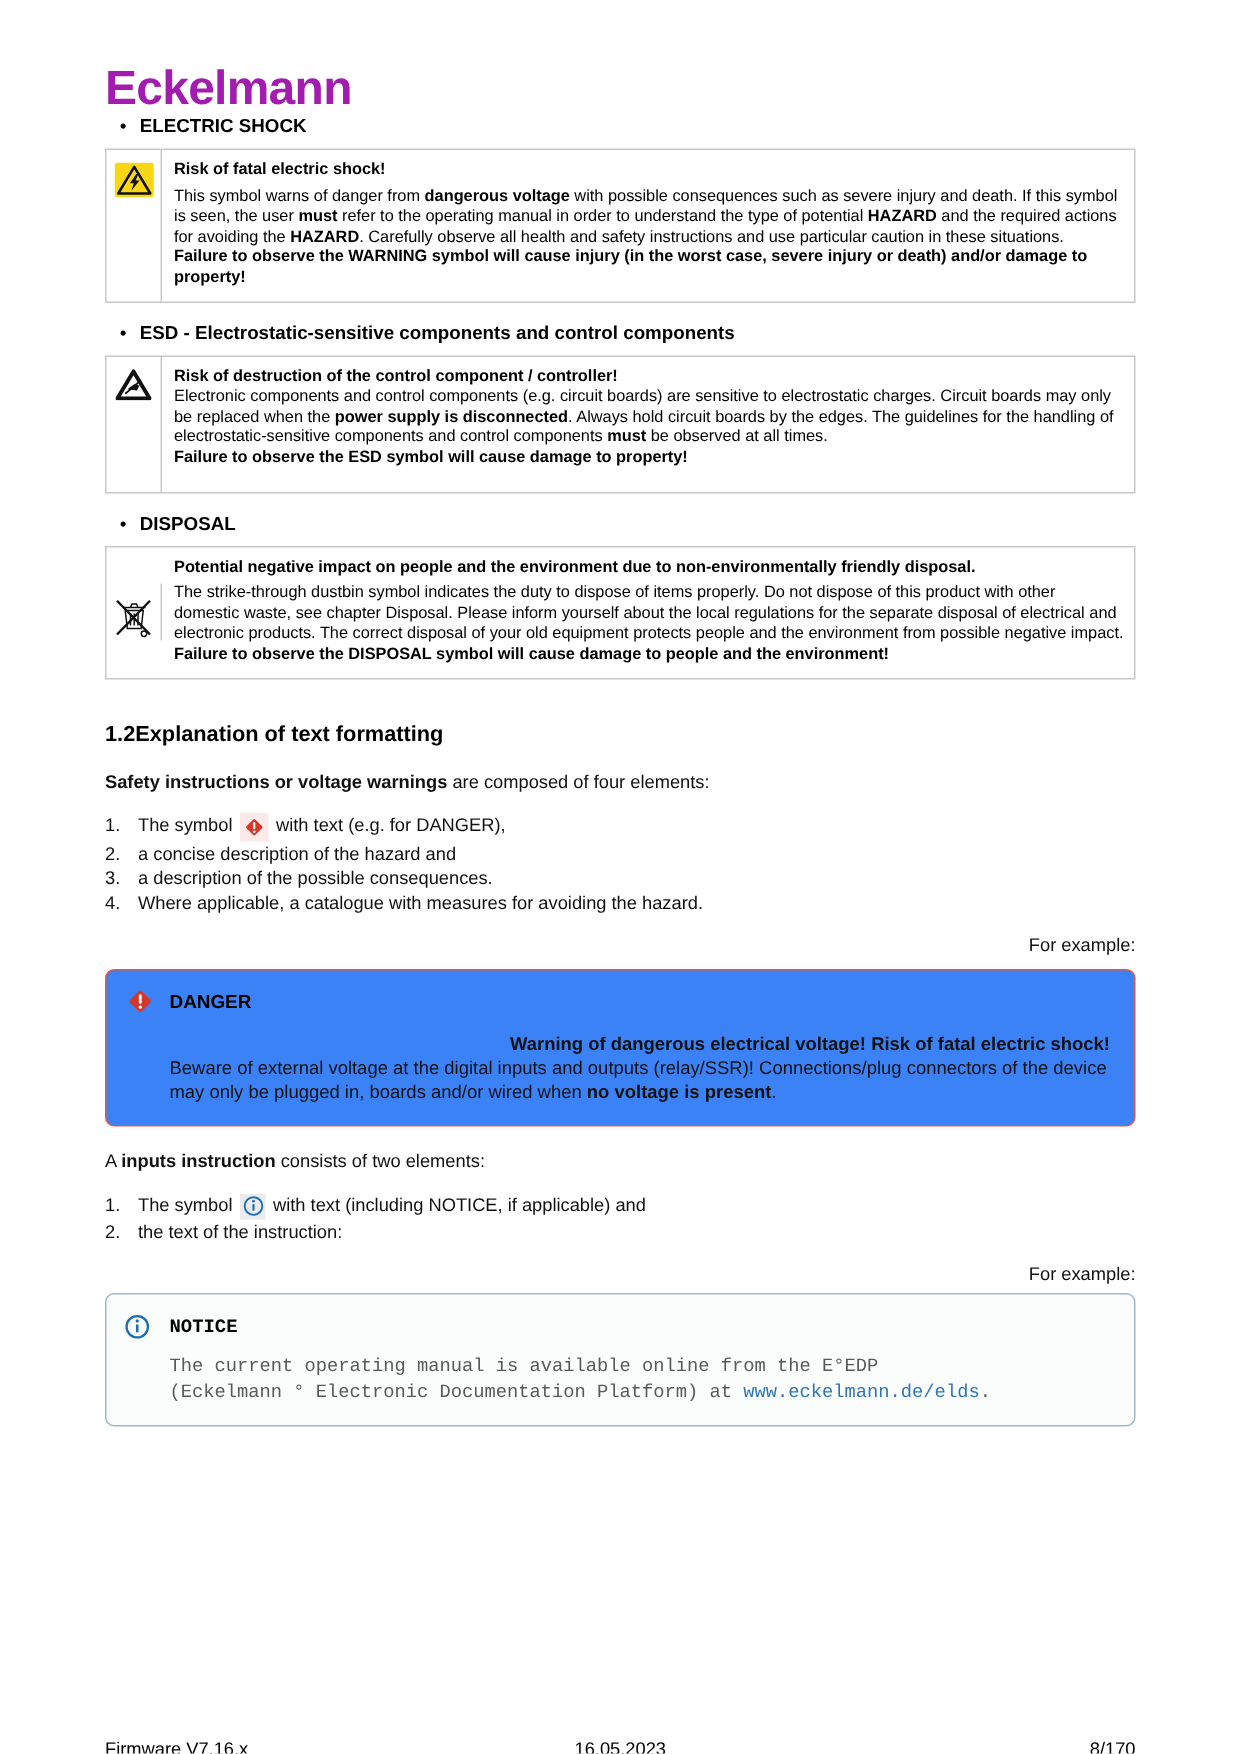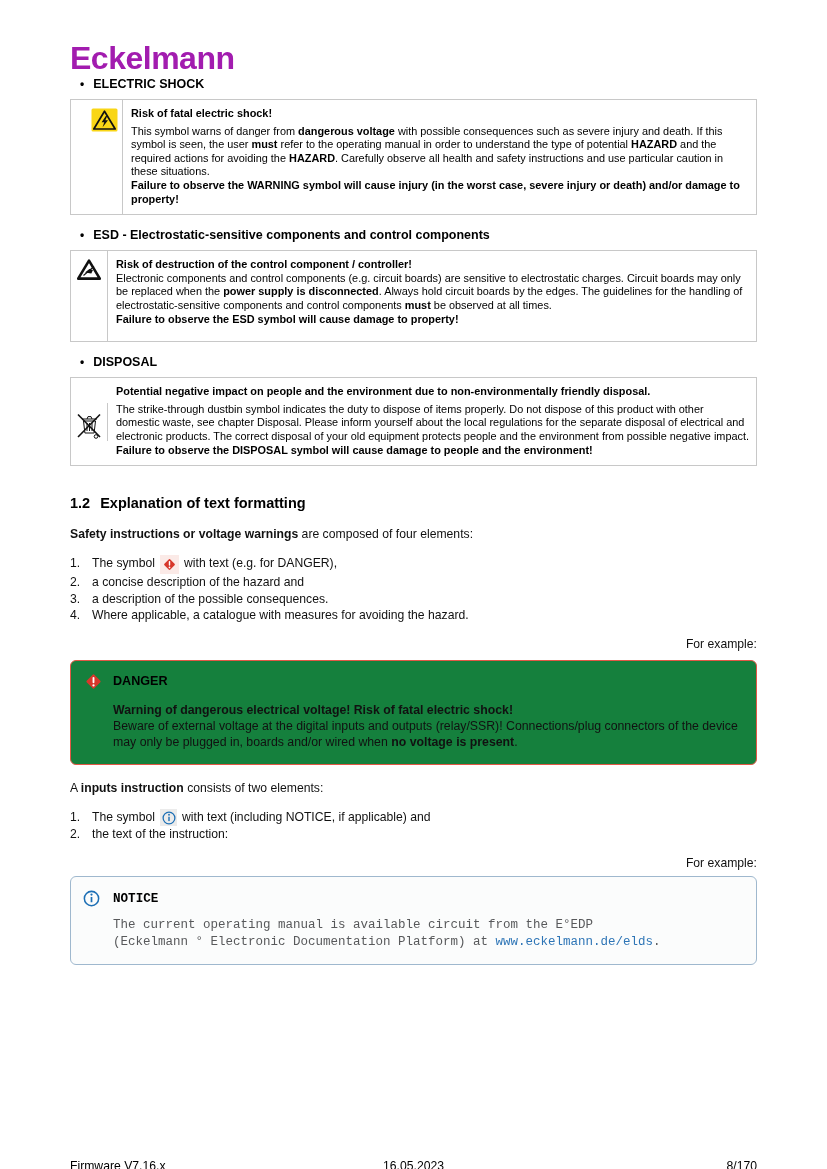--- a/index.html
+++ b/index.html
@@ -35,54 +35,54 @@
     width:37px; flex:0 0 37px; border-right:1px solid #C8C8C8;
     display:flex; justify-content:center; align-items:flex-start;
     padding-top:8px;
   }
   .wbox-text {
     flex:1; padding:7px 6px 8px 8px;
     font-size:10.9px; line-height:13.6px; color:#000;
   }
   .wbox-title { font-weight:bold; }
   .wbox-title.gap { margin-bottom:4px; }
-  .wbox.h1 { min-height:100px;padding-left:15px; }
+  .wbox.h1 { min-height:100px; }
   .wbox.h2 { min-height:92px; }
   .wbox.h3 { min-height:86px;align-items:center; }
 
   
   .h2-heading {
-    display:flex; gap:10px; margin-top:29px;
+    display:flex; gap:0; margin-top:29px;
     font-size:14.5px; font-weight:bold; color:#000;
   }
   .para { font-size:12.2px; line-height:16px; margin-top:15px; }
   .olist { margin-top:13px; }
   .oitem { display:flex; font-size:12.2px; line-height:16.6px; }
   .onum { width:22px; flex:0 0 22px; }
   .otext { flex:1; }
   .inline-icon {
     display:inline-flex; align-items:center; justify-content:center;
     vertical-align:-4px; margin:0 5px;
   }
   .inline-danger { width:19px; height:19px; background:#FBEAE7; }
   .inline-info  { width:17px; height:17px; background:#EBEBEB; }
   .for-example { font-size:12.2px; margin-top:13px;text-align:right; }
 
   
   .dbox {
     margin-top:9px;
-    border:1.5px solid #E25746; border-radius:6px; background:#15803d;
+    border:1.5px solid #E25746; border-radius:6px; background:#3b82f6;
     padding:12px 16px 14px 14px;
   }
   .ex-grid { display:grid; grid-template-columns:28px 1fr; }
   .ex-label { font-size:12.6px; font-weight:bold; align-self:center; color:#000; }
   .ex-icon-cell { display:flex; align-items:center; }
   .dbox-title {
     grid-column:2; margin-top:12px;
-    font-size:12.3px; font-weight:bold; line-height:16px;
+    font-size:12.3px; font-weight:bold; line-height:16px;text-align:right;
   }
   .dbox-body {
     grid-column:2; font-size:12.3px; line-height:16px; max-width:648px;
   }
 
   
   .nbox {
     margin-top:6px;
     border:1.5px solid #9FB8CE; border-radius:6px; background:#FBFCFC;
     padding:13px 16px 13px 12px;
@@ -258,21 +258,21 @@
         <div class="ex-icon-cell">
           <span>
             <svg width="17" height="17" viewBox="0 0 20 20">
                 <circle cx="10" cy="10" r="8.4" fill="none" stroke="#1C6FB5" stroke-width="1.8"></circle>
                 <rect x="9" y="8.2" width="2" height="6.2" fill="#1C6FB5"></rect>
                 <circle cx="10" cy="5.4" r="1.3" fill="#1C6FB5"></circle>
               </svg>
           </span>
         </div>
         <div class="ex-label">NOTICE</div>
-        <div class="nbox-body"><span>The current operating manual is available circuit from the E°EDP (Eckelmann ° Electronic Documentation Platform) at </span><span class="link">www.eckelmann.de/elds</span><span>.</span></div>
+        <div class="nbox-body"><span>The current operating manual is available online from the E°EDP (Eckelmann ° Electronic Documentation Platform) at </span><span class="link">www.eckelmann.de/elds</span><span>.</span></div>
       </div>
     </div>
   </div>
 
   <div class="footer">
     <span>Firmware V7.16.x</span>
     <span class="f-center">16.05.2023</span>
     <span class="f-right">8/170</span>
   </div>
 </div>

